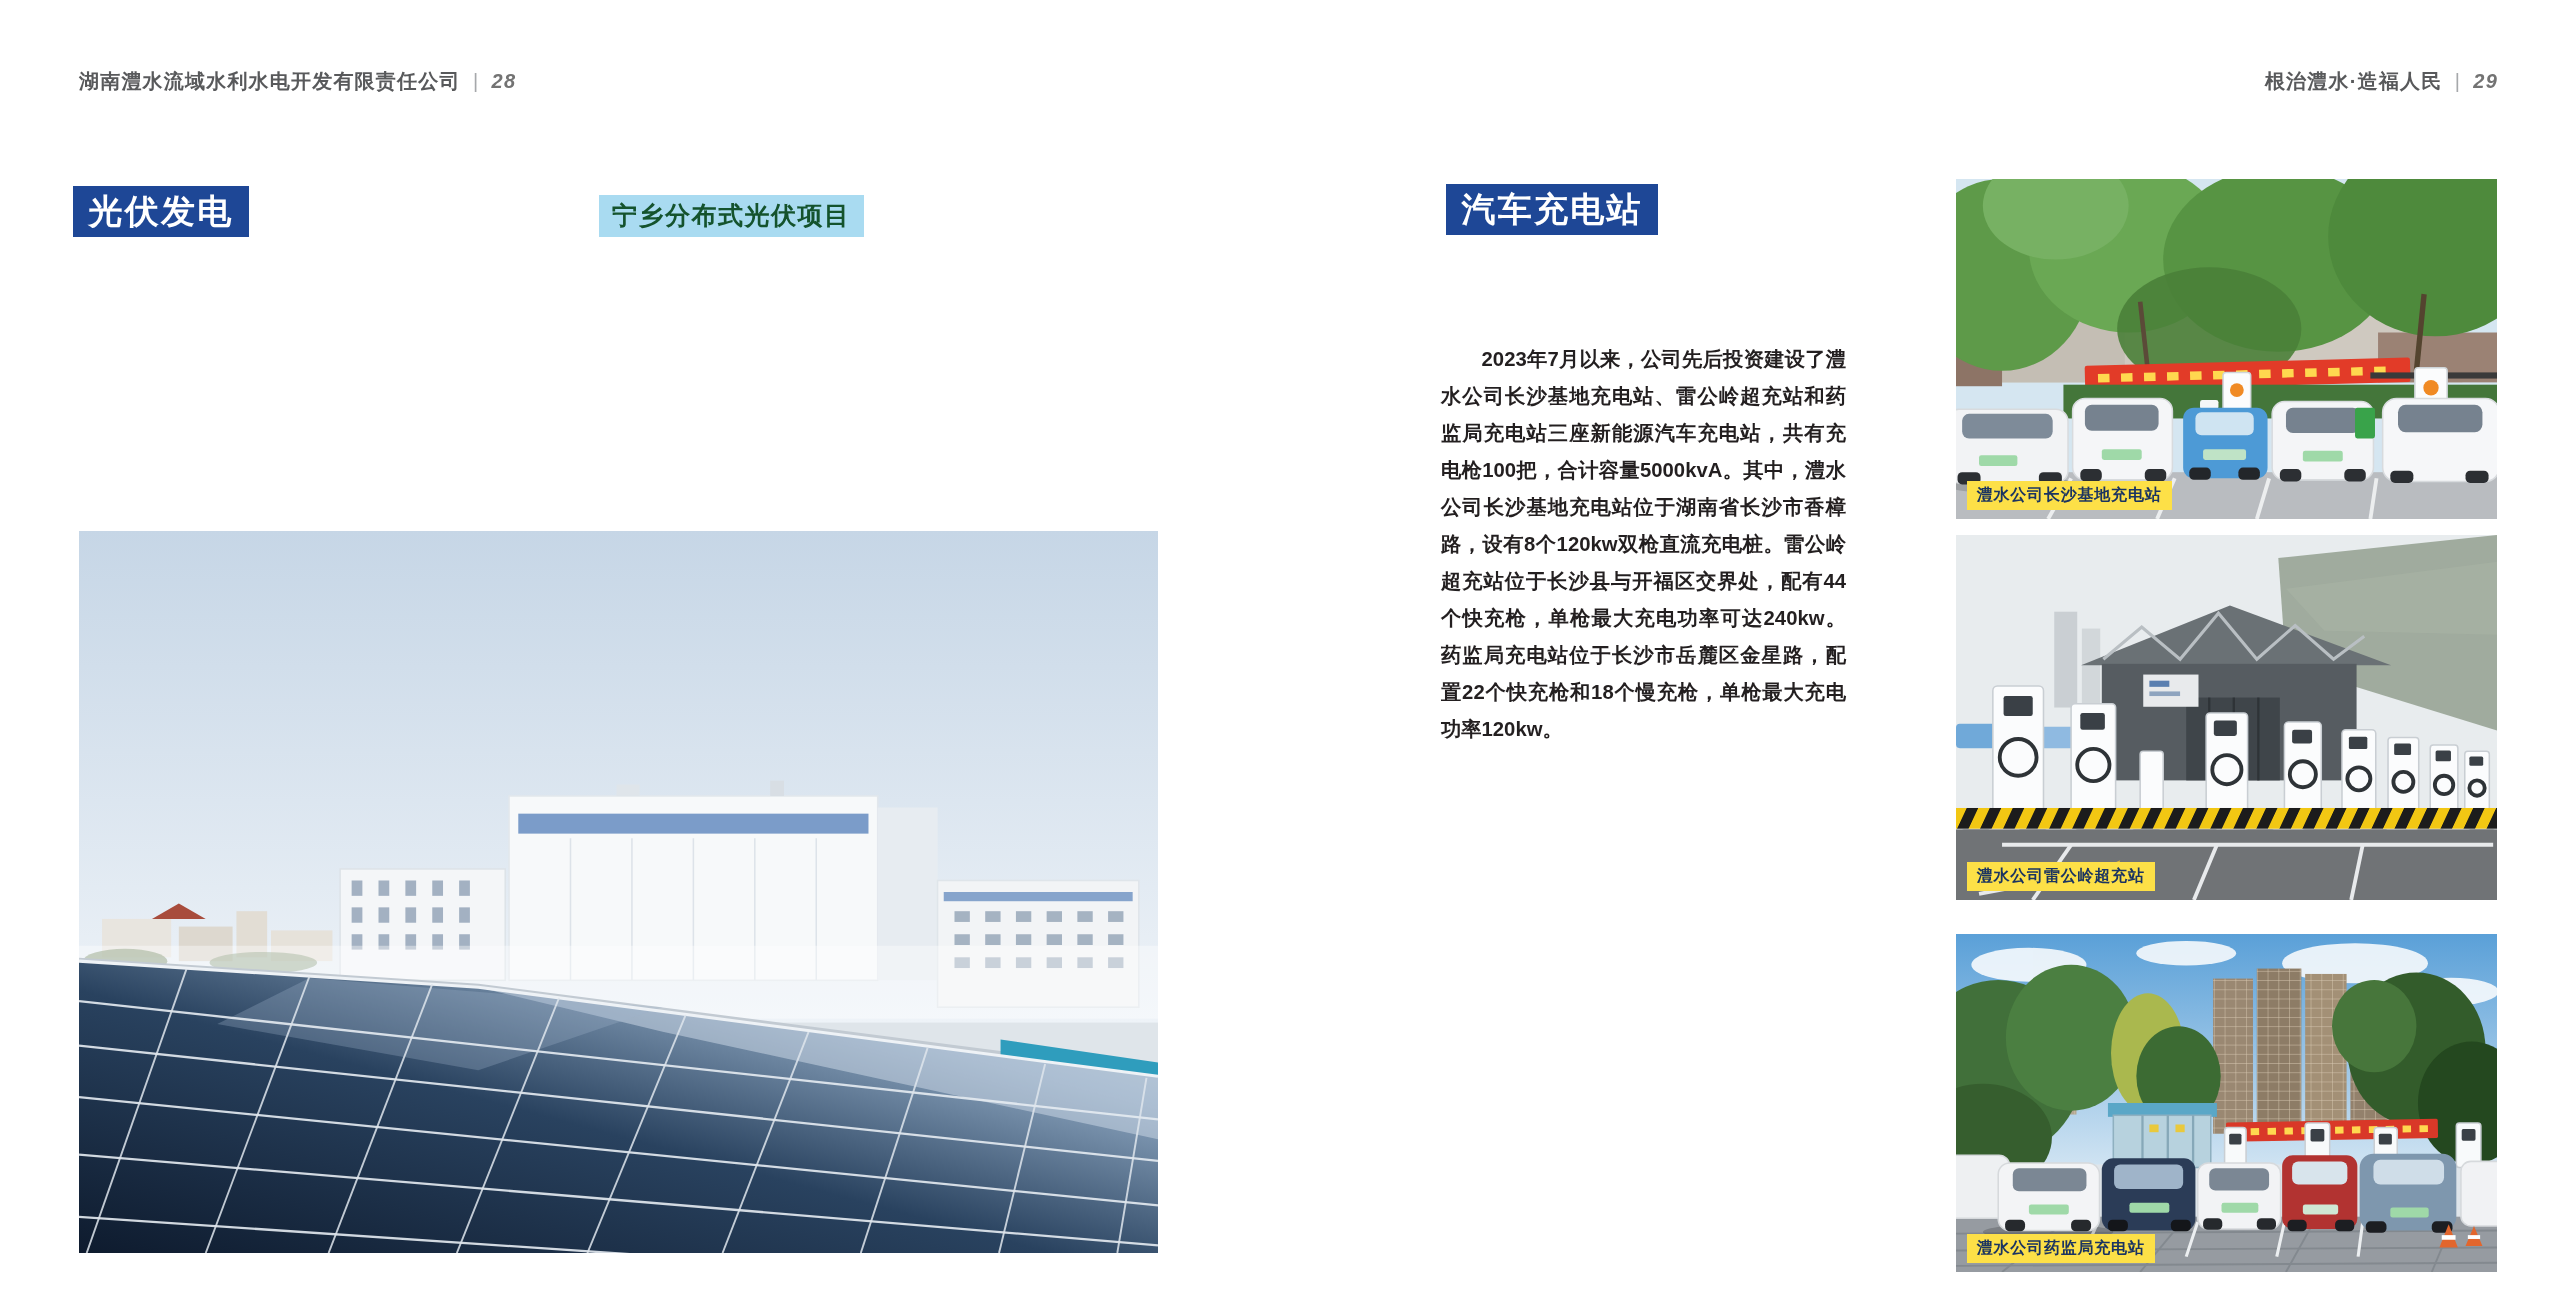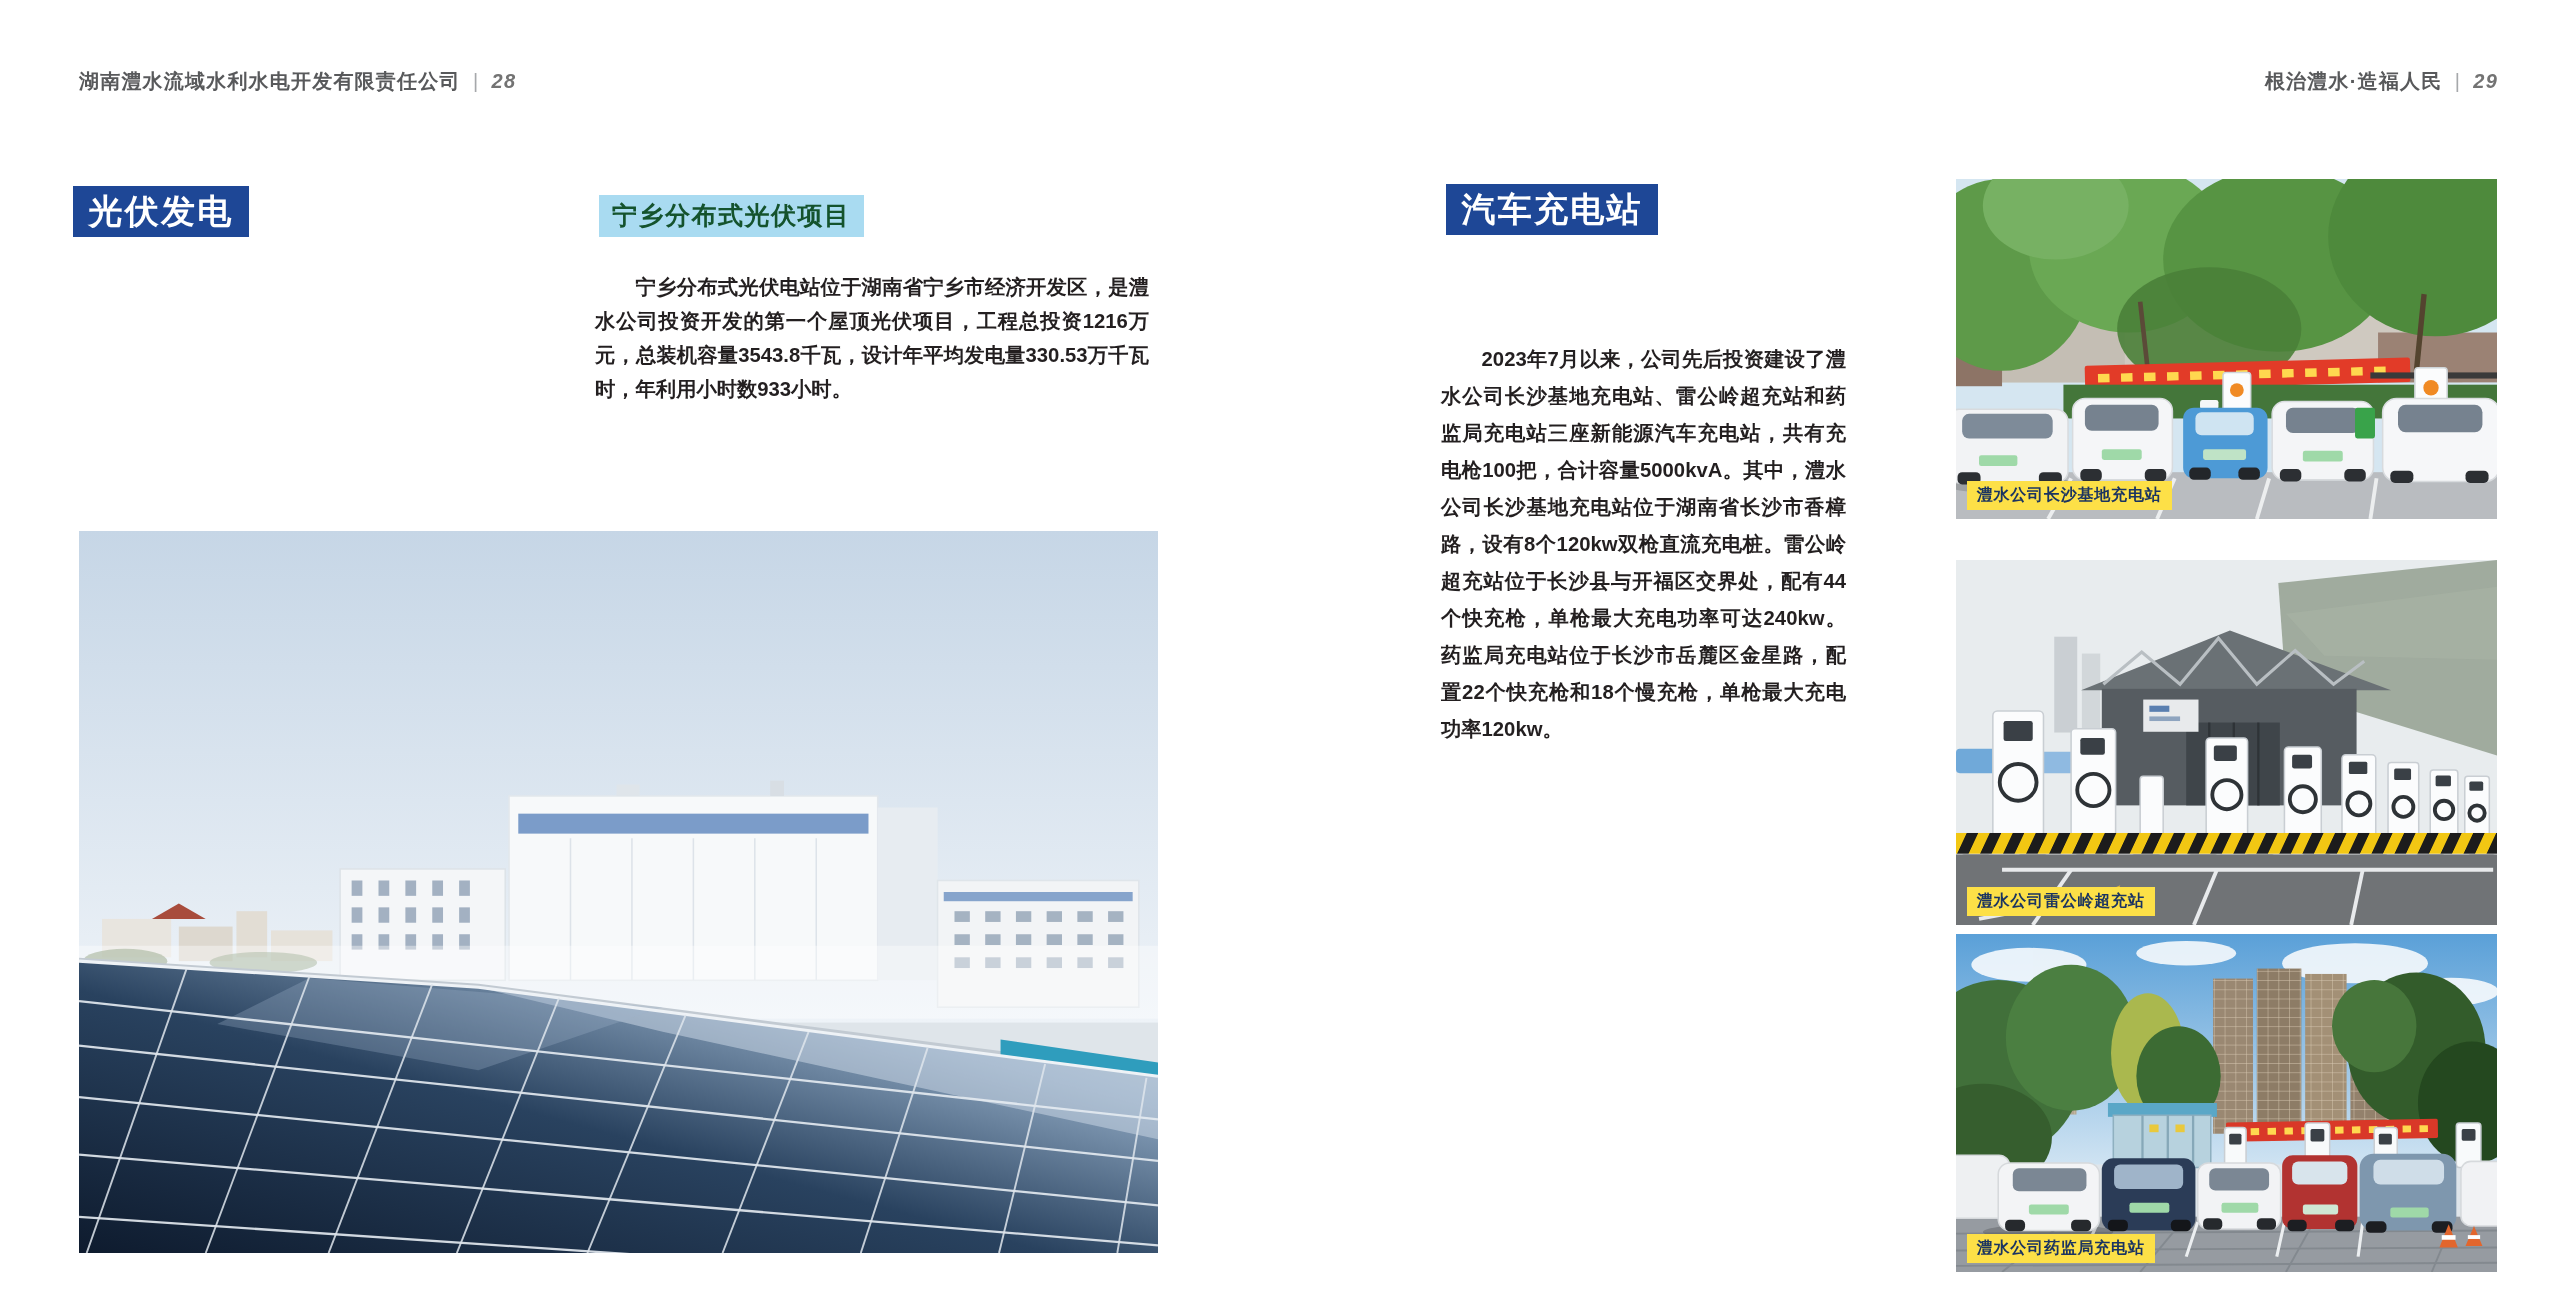--- a/index.html
+++ b/index.html
@@ -34,21 +34,21 @@
     position:absolute;color:#231f20;font-weight:600;
     text-align:justify;text-indent:2em;
   }
   .para-left{left:595px;top:270px;width:554px;font-size:20.3px;line-height:34px;}
   .para-right{left:1441px;top:341px;width:405px;font-size:20.3px;line-height:37px;}
   
   .photo{position:absolute;overflow:hidden;background:#dfe5ea;}
   .photo svg{display:block;width:100%;height:100%;}
   .photo-solar{left:79px;top:531px;width:1079px;height:722px;}
   .photo-r1{left:1956px;top:179px;width:541px;height:340px;}
-  .photo-r2{left:1956px;top:535px;width:541px;height:365px;margin-top:25px;}
+  .photo-r2{left:1956px;top:535px;width:541px;height:365px;}
   .photo-r3{left:1956px;top:934px;width:541px;height:338px;}
   .photo-caption{
     position:absolute;left:10.7px;bottom:9.2px;background:#fde047;
     padding:4.6px 10px;font-size:16px;font-weight:700;color:#1b3461;
     letter-spacing:0.8px;white-space:nowrap;line-height:1.25;
   }
 </style>
 </head>
 <body>
 
@@ -57,21 +57,20 @@
   <div class="page-header header-left">
     <span>湖南澧水流域水利水电开发有限责任公司</span><span class="divider">|</span><span class="pagenum">28</span>
   </div>
 
   <div class="page-header header-right">
     <span>根治澧水·造福人民</span><span class="divider">|</span><span class="pagenum">29</span>
   </div>
 
   <div class="section-title title-left">光伏发电</div>
   <div class="subsection-title">宁乡分布式光伏项目</div>
-  <div class="body-para para-left">宁乡分布式光伏电站位于湖南省宁乡市经济开发区，是澧水公司投资开发的第一个屋顶光伏项目，工程总投资1216万元，总装机容量3543.8千瓦，设计年平均发电量330.53万千瓦时，年利用小时数933小时。</div>
 
   <div class="photo photo-solar">
     <svg viewBox="0 0 1405 940" preserveAspectRatio="none">
       <defs>
         <linearGradient id="skyG1" x1="0" y1="0" x2="0" y2="1">
           <stop offset="0" stop-color="#c6d6e6"></stop>
             <stop offset="1" stop-color="#eef3f8"></stop>
         </linearGradient>
         <linearGradient id="panG1" x1="0" y1="1" x2="1" y2="0">
           <stop offset="0" stop-color="#0e1b2e"></stop>

